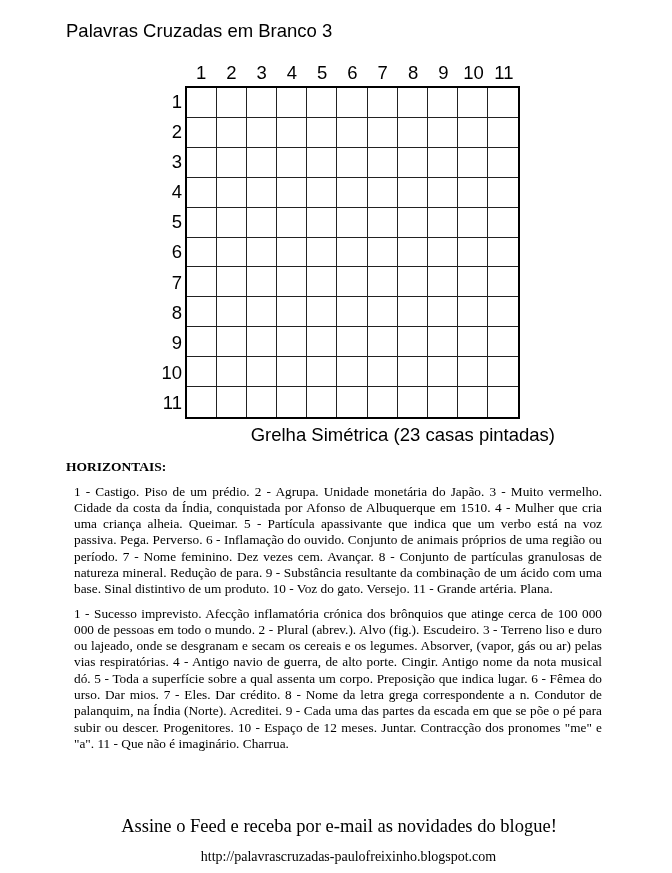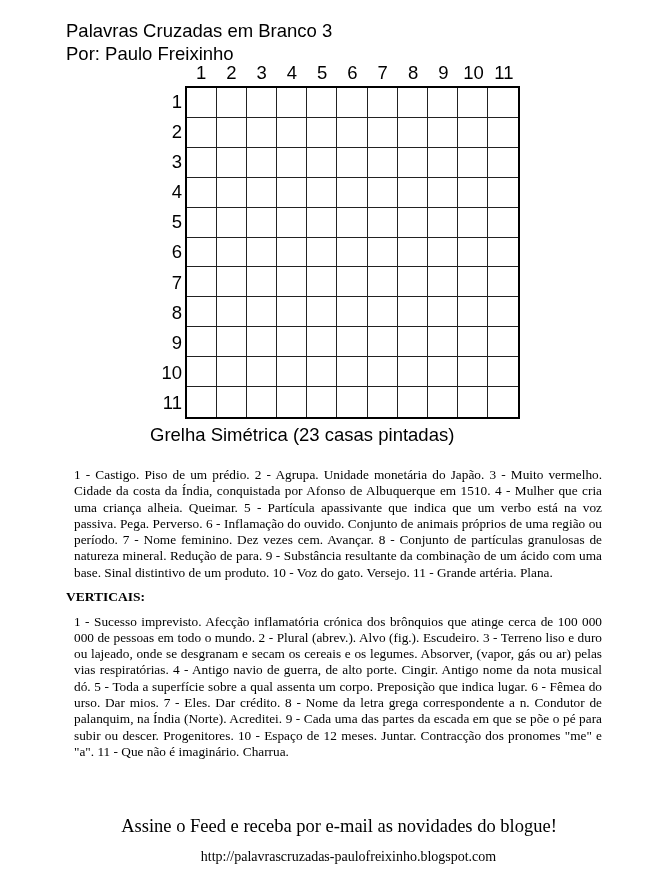--- a/index.html
+++ b/index.html
@@ -21,21 +21,21 @@
   .row-labels span { display: flex; align-items: center; justify-content: flex-end; }
   .grid {
     position: absolute; left: 185px; top: 86px; width: 331px; height: 329px;
     border: 2px solid #000;
     display: grid; grid-template-columns: repeat(11, 1fr); grid-template-rows: repeat(11, 1fr);
   }
   .cell { border-right: 1px solid #222; border-bottom: 1px solid #222; background: #fff; }
   .cell:nth-child(11n) { border-right: none; }
   .cell:nth-child(n+111) { border-bottom: none; }
   .grid-caption {
-    position: absolute; left: 150px; top: 424px; width: 405px; text-align: left;
+    position: absolute; left: 150px; top: 424px; width: 405px; text-align: right;
     font-family: "Liberation Sans", sans-serif; font-size: 18.5px;
   }
   .clues {
     position: absolute; left: 66px; top: 459px; width: 544px;
     font-family: "Liberation Serif", serif; font-size: 13.3px; line-height: 16.3px;
     text-align: justify;
   }
   .clues h3 { margin: 0; font-size: 13.5px; font-weight: bold; line-height: 16.5px; }
   .clues p { margin: 8px; }
   .feed {
@@ -45,21 +45,20 @@
   .url {
     position: absolute; left: 16px; top: 849px; width: 665px; text-align: center;
     font-family: "Liberation Serif", serif; font-size: 14px;
   }
 </style>
 </head>
 <body>
 
 <div class="title">
   <div>Palavras Cruzadas em Branco 3</div>
-  <div>Por: Paulo Freixinho</div>
 </div>
 
 <div class="col-labels">
   <span>1</span>
   <span>2</span>
   <span>3</span>
   <span>4</span>
   <span>5</span>
   <span>6</span>
   <span>7</span>
@@ -203,19 +202,19 @@
     <div class="cell"></div>
     <div class="cell"></div>
     <div class="cell"></div>
     <div class="cell"></div>
     <div class="cell"></div>
   </div>
 
 <div class="grid-caption">Grelha Simétrica (23 casas pintadas)</div>
 
 <div class="clues">
+  <h3>HORIZONTAIS:</h3>
   <p>1 - Castigo. Piso de um prédio. 2 - Agrupa. Unidade monetária do Japão. 3 - Muito vermelho. Cidade da costa da Índia, conquistada por Afonso de Albuquerque em 1510. 4 - Mulher que cria uma criança alheia. Queimar. 5 - Partícula apassivante que indica que um verbo está na voz passiva. Pega. Perverso. 6 - Inflamação do ouvido. Conjunto de animais próprios de uma região ou período. 7 - Nome feminino. Dez vezes cem. Avançar. 8 - Conjunto de partículas granulosas de natureza mineral. Redução de  para. 9 - Substância resultante da combinação de um ácido com uma base. Sinal distintivo de um produto. 10 - Voz do gato. Versejo. 11 - Grande artéria. Plana.</p>
-  <h3>VERTICAIS:</h3>
   <p>1 - Sucesso imprevisto. Afecção inflamatória crónica dos brônquios que atinge cerca de 100 000 000 de pessoas em todo o mundo. 2 - Plural (abrev.). Alvo (fig.). Escudeiro. 3 - Terreno liso e duro ou lajeado, onde se desgranam e secam os cereais e os legumes. Absorver,  (vapor, gás ou ar) pelas vias respiratórias. 4 - Antigo navio de guerra, de alto porte. Cingir. Antigo nome da nota musical dó. 5 - Toda a superfície sobre a qual assenta um corpo. Preposição que indica lugar. 6 - Fêmea do urso. Dar mios. 7 - Eles. Dar crédito. 8 - Nome da letra grega correspondente a n. Condutor de palanquim, na Índia (Norte). Acreditei. 9 - Cada uma das partes da escada em que se põe o pé para subir ou descer. Progenitores. 10 - Espaço de 12 meses. Juntar. Contracção dos pronomes "me" e "a". 11 - Que não é imaginário. Charrua.</p>
 </div>
 
 <div class="feed">Assine o Feed e receba por e-mail as novidades do blogue!</div>
 <div class="url">http://palavrascruzadas-paulofreixinho.blogspot.com</div>
 
 </body></html>

